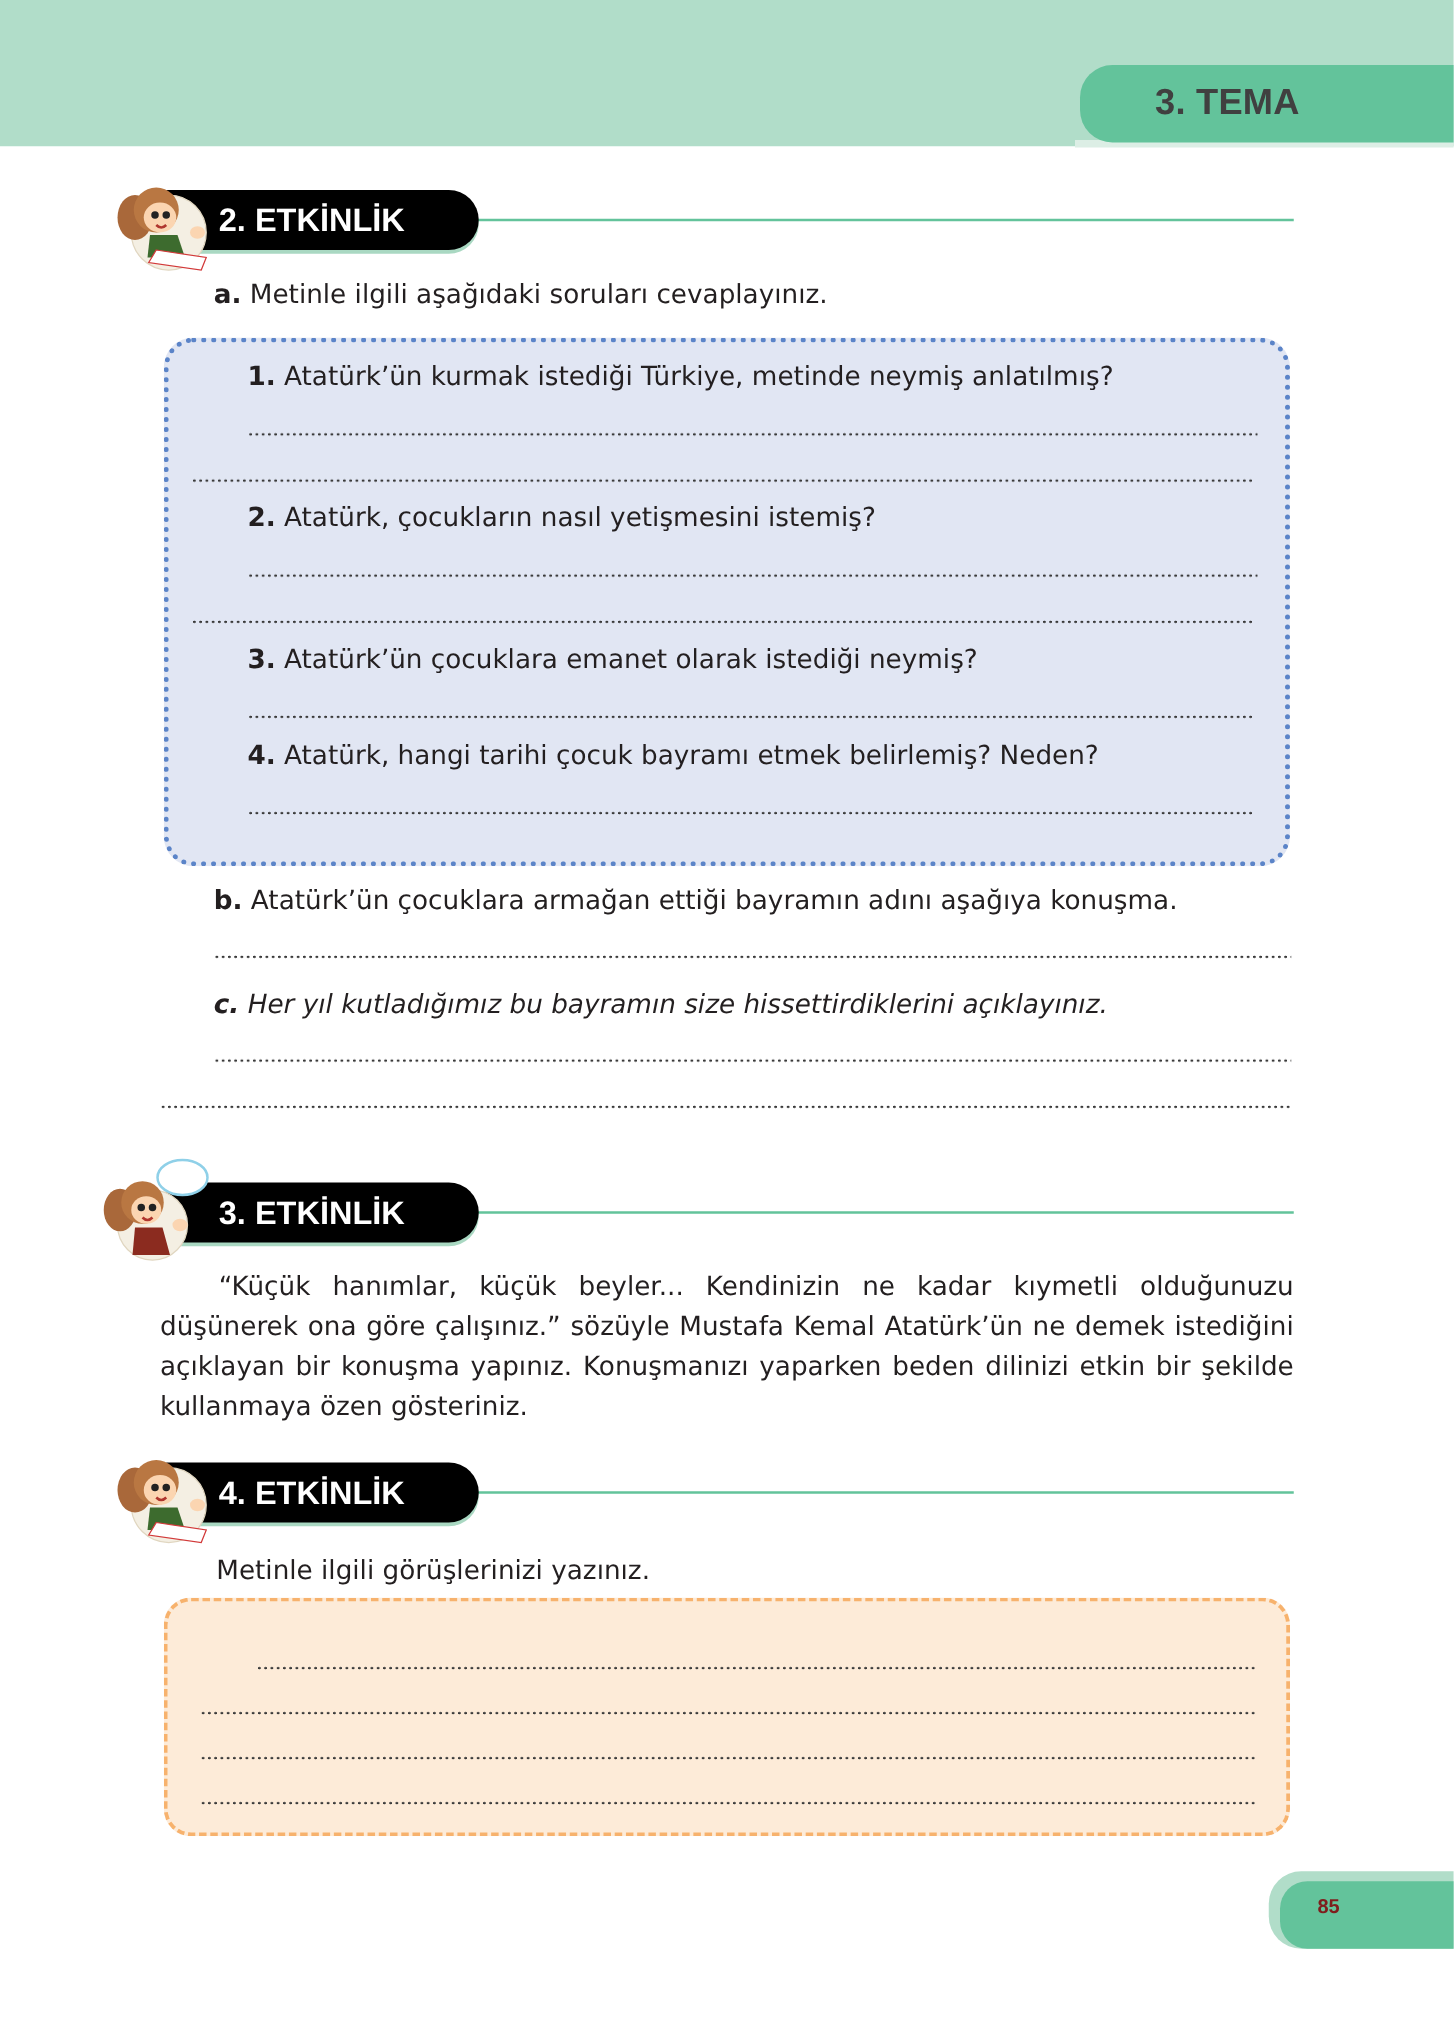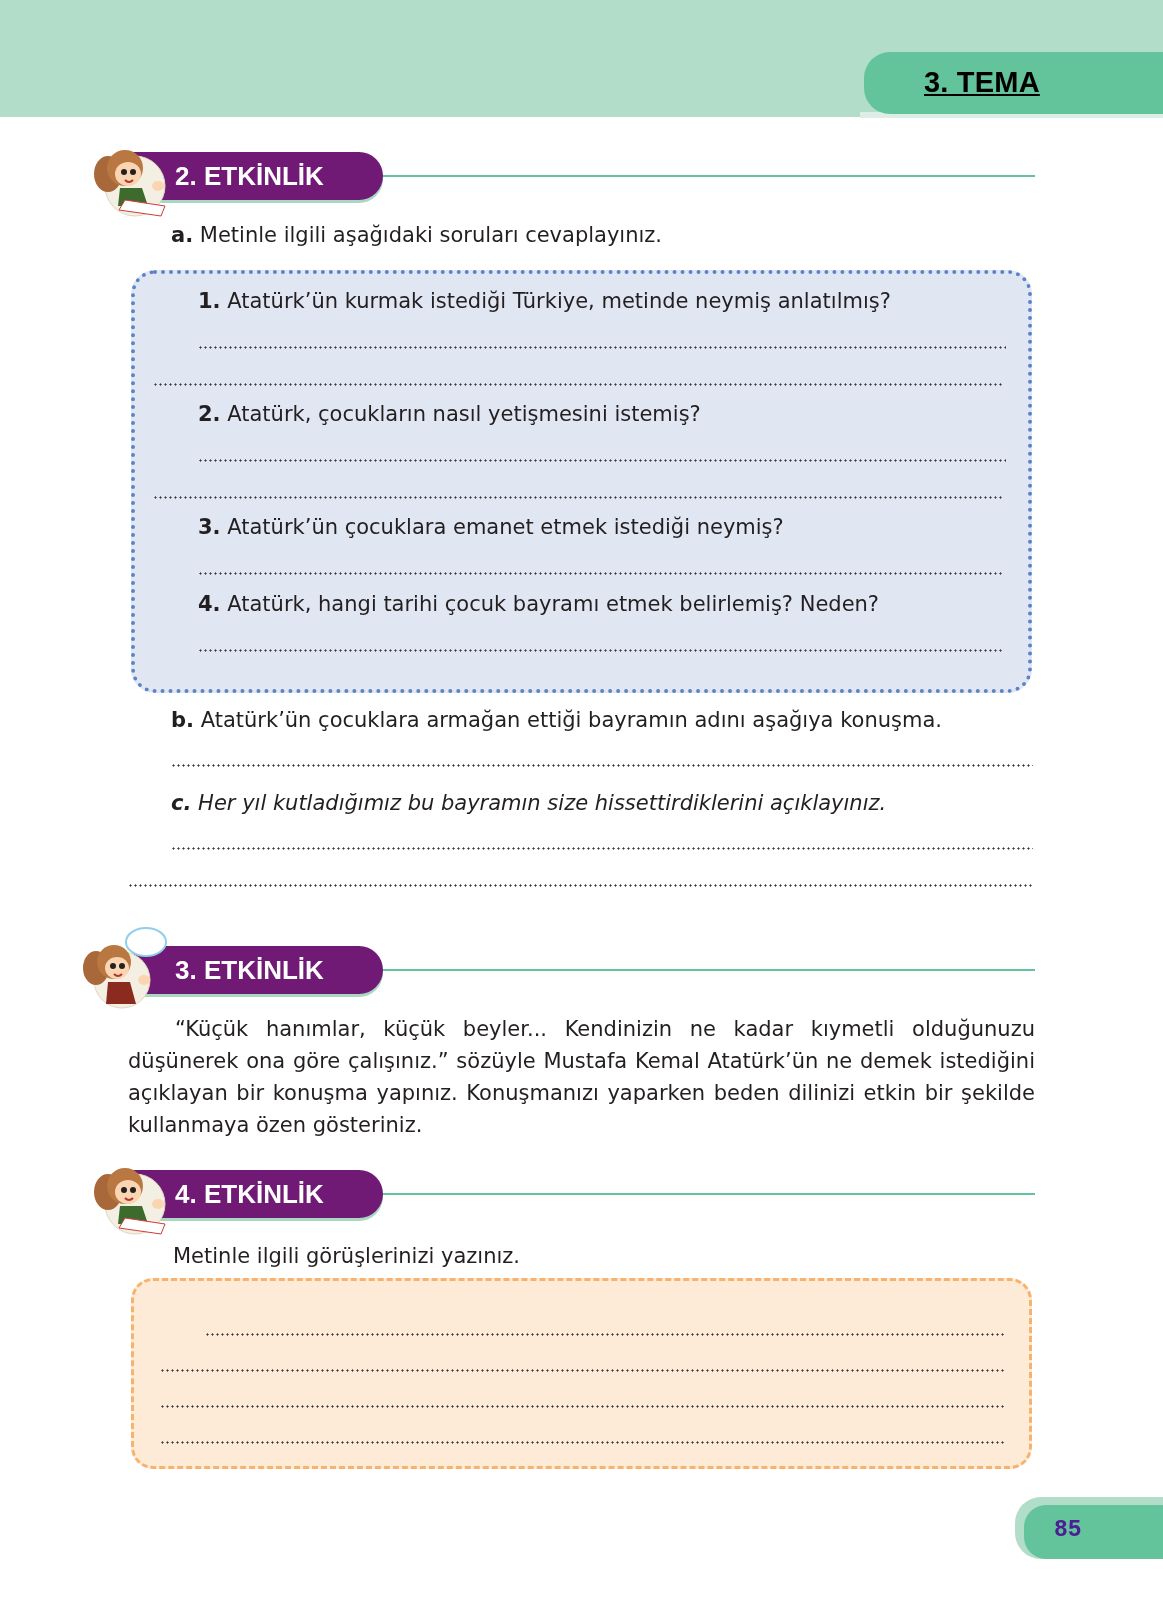--- a/index.html
+++ b/index.html
@@ -1,44 +1,44 @@
 <!DOCTYPE html>
 <html><head>
 <meta charset="utf-8">
 <style>
   * { box-sizing: border-box; margin: 0; padding: 0; }
   html, body { width: 1163px; height: 1616px; background: #ffffff; overflow: hidden; }
   body { position: relative; font-family: "DejaVu Sans", sans-serif; color: #231f20; }
 
   .top-band { position: absolute; left: 0; top: 0; width: 1163px; height: 117px; background: #b1ddc9; }
   .theme-tab { position: absolute; left: 864px; top: 52px; width: 299px; height: 62px; background: #63c39b; border-radius: 26px 0 0 26px; }
-  .theme-tab span { position: absolute; left: 60px; top: 14px; color: #000000; font-family: "Liberation Sans", sans-serif; font-weight: bold; font-size: 29px; letter-spacing: 0.2px; text-decoration: underline; }
+  .theme-tab span { position: absolute; left: 60px; top: 14px; color: #404040; font-family: "Liberation Sans", sans-serif; font-weight: bold; font-size: 29px; letter-spacing: 0.2px; }
   .theme-shadow { position: absolute; left: 860px; top: 112px; width: 303px; height: 6px; background: #dceee5; }
 
   .act-header { position: absolute; left: 0; width: 1163px; height: 70px; }
-  .act-pill { position: absolute; left: 133px; top: 0; width: 250px; height: 48px; background: #701a75; border-radius: 0 26px 26px 0; box-shadow: 0 3px 0 #a9d8c2; }
+  .act-pill { position: absolute; left: 133px; top: 0; width: 250px; height: 48px; background: #000000; border-radius: 0 26px 26px 0; box-shadow: 0 3px 0 #a9d8c2; }
   .act-pill span { position: absolute; left: 42px; top: 9px; color: #ffffff; font-family: "Liberation Sans", sans-serif; font-weight: bold; font-size: 26px; }
   .act-line { position: absolute; left: 380px; top: 23px; width: 655px; height: 2px; background: #63c39b; }
   .mascot { position: absolute; left: 80px; top: -12px; width: 90px; height: 80px; }
 
   .txt { position: absolute; font-size: 21px; line-height: 26px; white-space: nowrap; }
   .txt b { font-weight: bold; }
   .dots { position: absolute; height: 3px; background-image: radial-gradient(circle, #3a3a3a 0.9px, transparent 1.2px); background-size: 5px 3px; background-repeat: repeat-x; }
 
   .qbox { position: absolute; left: 131px; top: 270px; width: 901px; height: 423px; background: #e1e6f3; border-radius: 24px;
           border: 4px dotted #5b84c8; }
 
   .orange-box { position: absolute; left: 131px; top: 1278px; width: 901px; height: 191px; background: #fdebd8; border-radius: 22px;
           border: 3px dashed #f7b26d; }
 
   .para { position: absolute; left: 128px; top: 1013px; width: 907px; font-size: 21px; line-height: 32px; text-align: justify; text-indent: 47px; }
 
   .page-tab { position: absolute; left: 1015px; top: 1497px; width: 148px; height: 62px; background: #b1ddc9; border-radius: 26px 0 0 26px; }
   .page-inner { position: absolute; left: 1024px; top: 1505px; width: 139px; height: 54px; background: #63c39b; border-radius: 22px 0 0 22px; }
-  .page-inner span { position: absolute; left: 30px; top: 12px; color: #4c1d95; font-family: Liberation Mono, monospace; font-weight: bold; font-size: 23px; }
+  .page-inner span { position: absolute; left: 30px; top: 12px; color: #7f1d1d; font-family: Liberation Sans, sans-serif; font-weight: bold; font-size: 16px; }
 </style>
 </head>
 <body>
 
 <div class="top-band"></div>
 <div class="theme-shadow"></div>
 <div class="theme-tab">
   <span>3. TEMA</span>
 </div>
 
@@ -73,21 +73,21 @@
 <div class="dots" style="left:198px; top:346px; width:808px;"></div>
 <div class="dots" style="left:153px; top:383px; width:850px;"></div>
 
 <div class="txt" style="left:198px; top:401px;text-align:center;">
   <b>2.</b><span> Atatürk, çocukların nasıl yetişmesini istemiş?</span>
 </div>
 <div class="dots" style="left:198px; top:459px; width:808px;"></div>
 <div class="dots" style="left:153px; top:496px; width:850px;"></div>
 
 <div class="txt" style="left:198px; top:514px;">
-  <b>3.</b><span> Atatürk’ün çocuklara emanet etmek istediği neymiş?</span>
+  <b>3.</b><span> Atatürk’ün çocuklara emanet olarak istediği neymiş?</span>
 </div>
 <div class="dots" style="left:198px; top:572px; width:806px;"></div>
 
 <div class="txt" style="left:198px; top:591px;">
   <b>4.</b><span> Atatürk, hangi tarihi çocuk bayramı etmek belirlemiş? Neden?</span>
 </div>
 <div class="dots" style="left:198px; top:649px; width:806px;"></div>
 
 <div class="txt" style="left:171px; top:707px;">
   <b>b.</b><span> Atatürk’ün çocuklara armağan ettiği bayramın adını aşağıya konuşma.</span>

